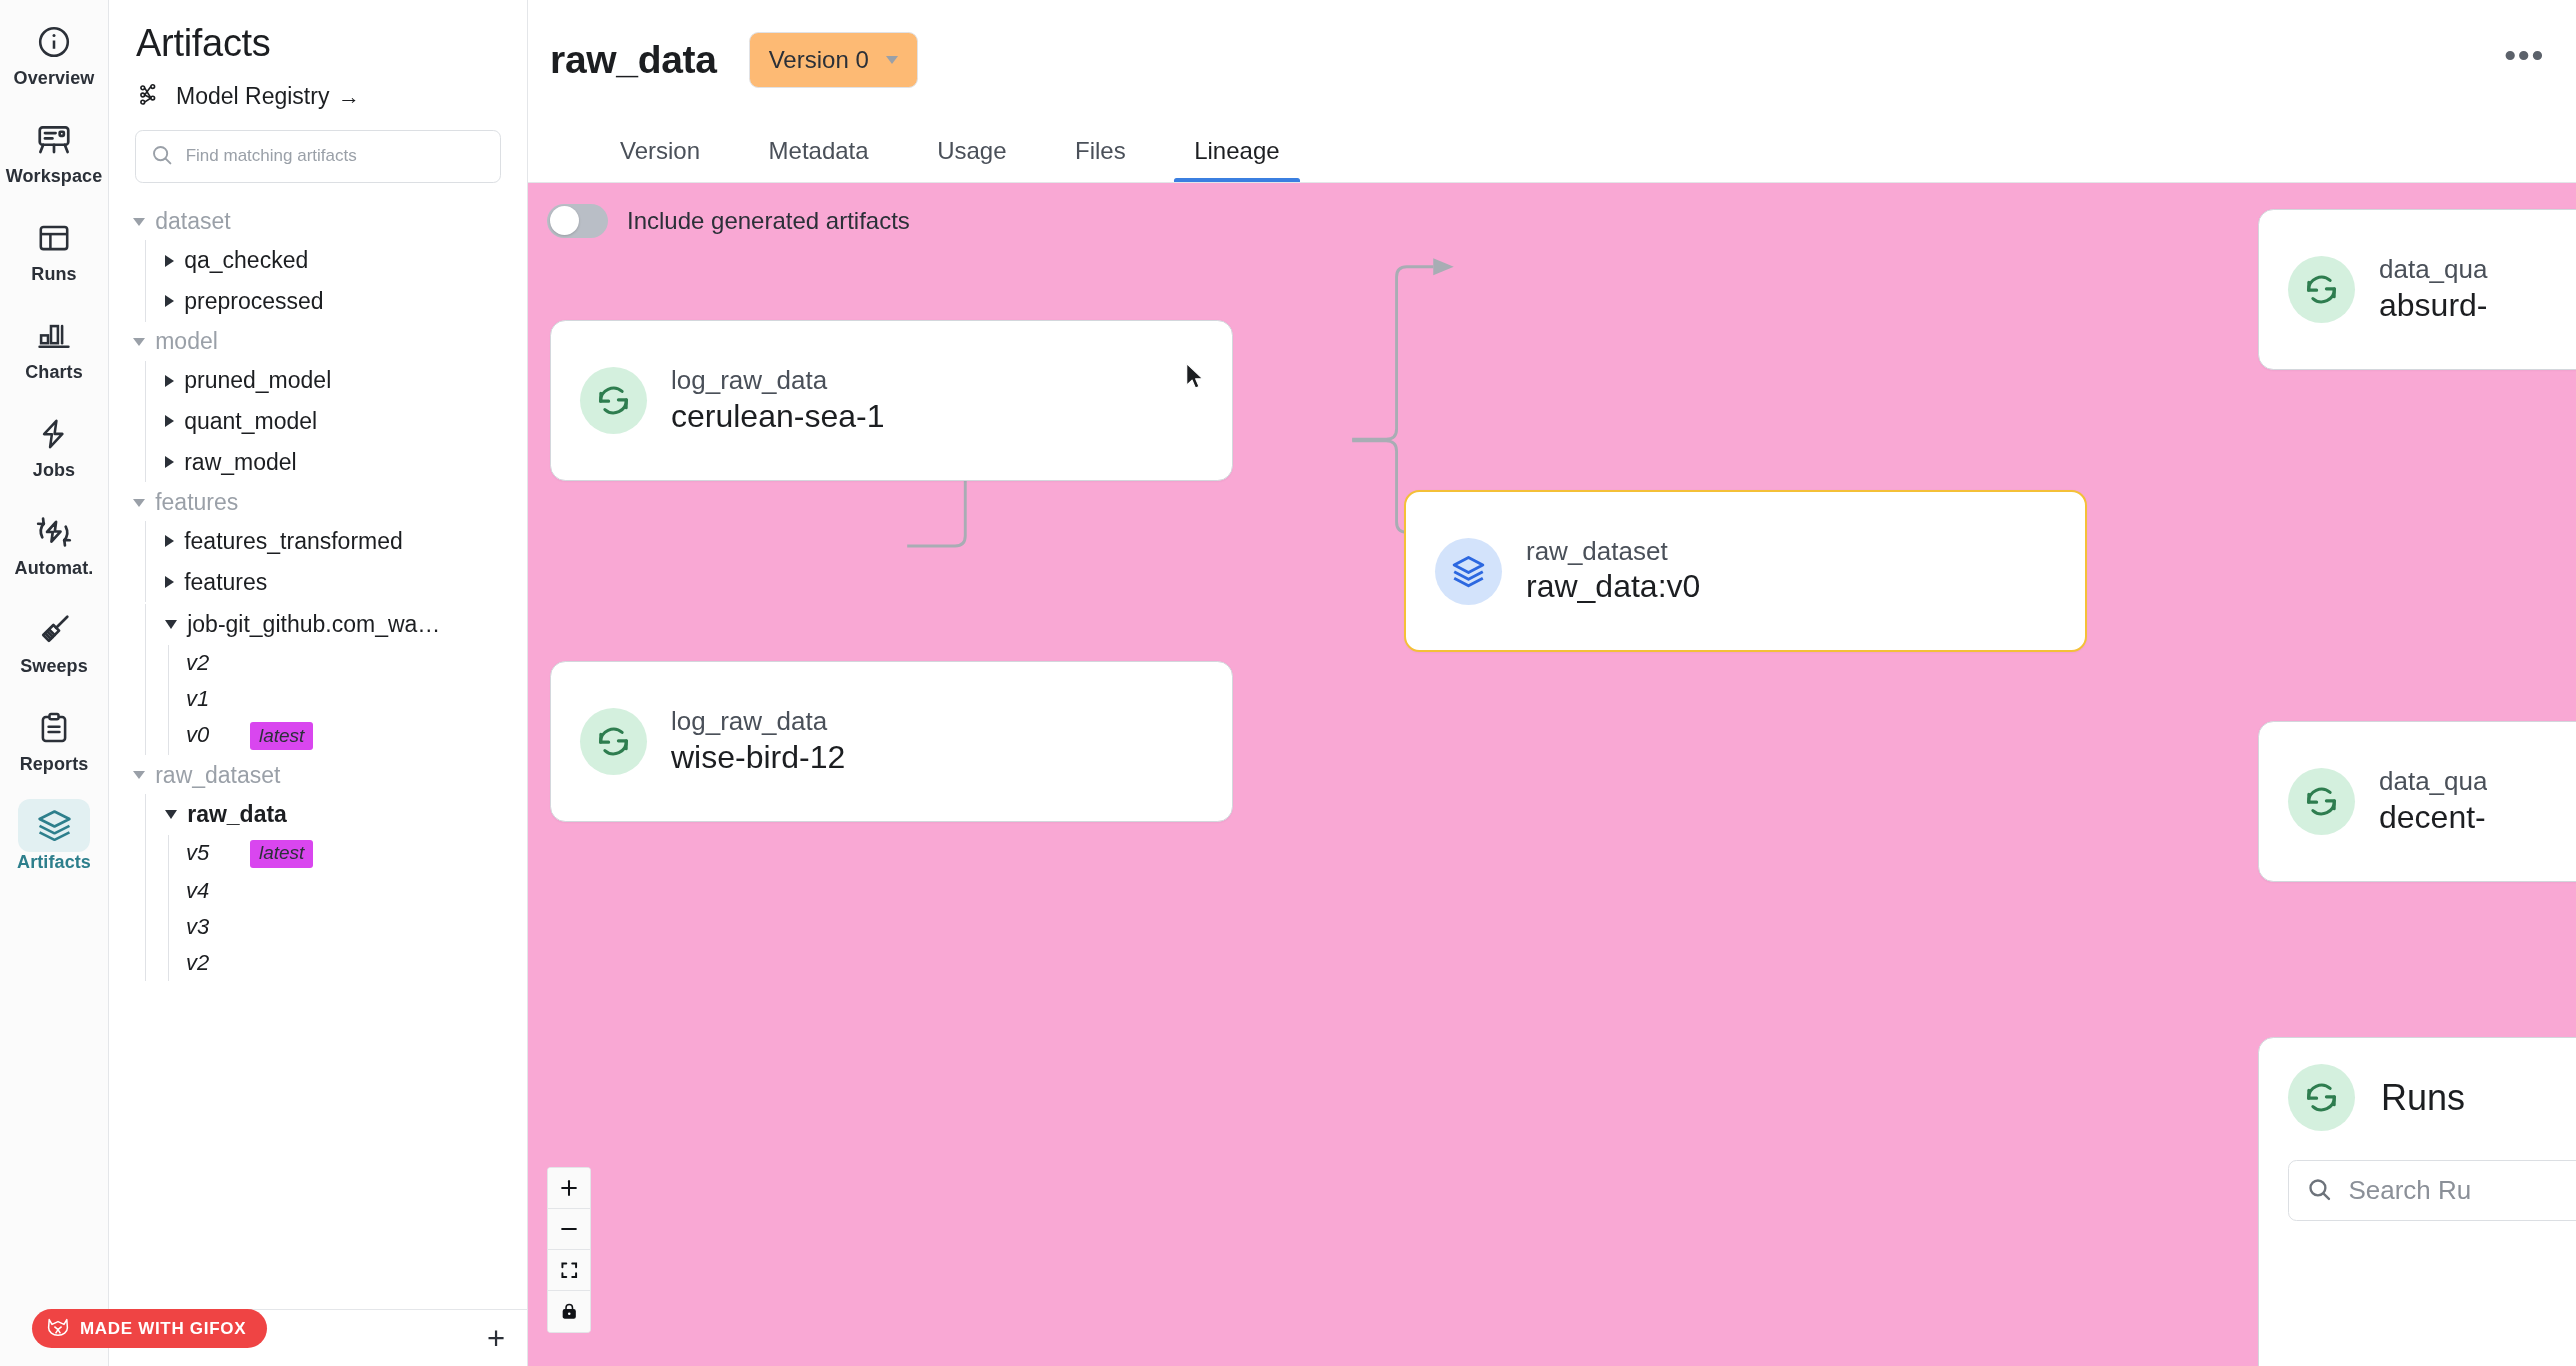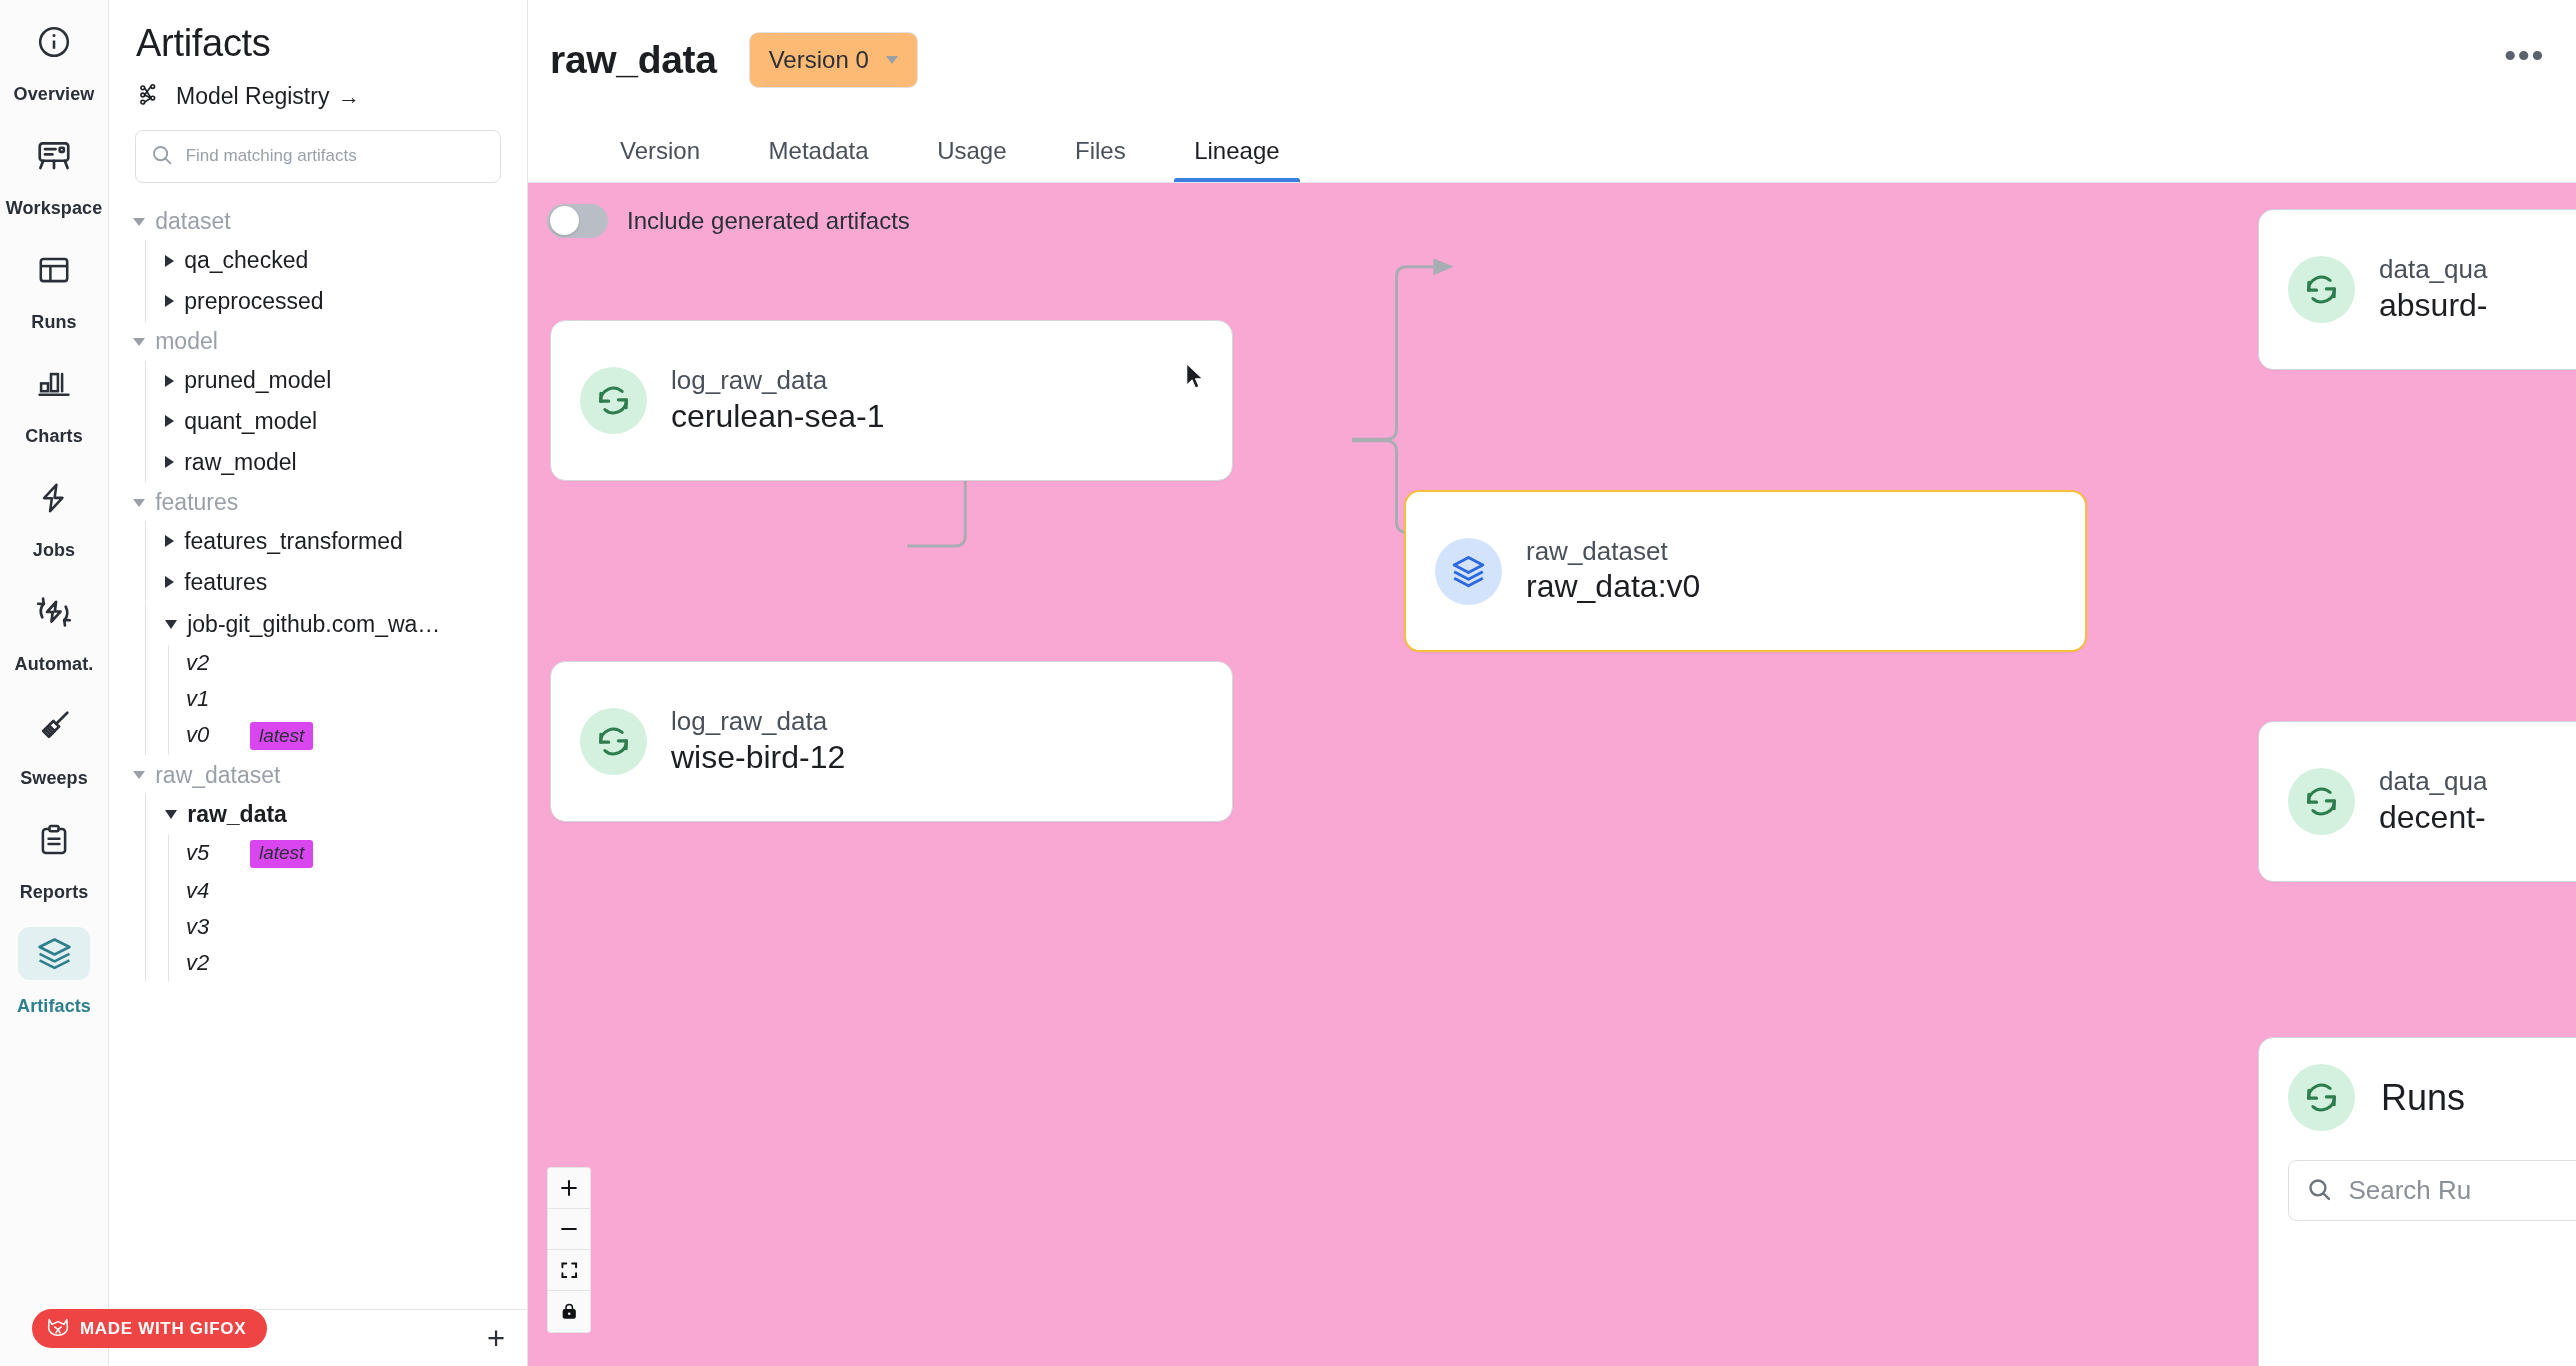--- a/index.html
+++ b/index.html
@@ -31,21 +31,21 @@
     position: relative;
   }
   .rail-iconbox {
     width: 72px; height: 53px;
     display: flex; align-items: center; justify-content: center;
     border-radius: 12px;
   }
   .rail-item.active .rail-iconbox { background: #e2f0f2; }
   .rail-label {
     font-size: 18px; font-weight: 600; color: #2b3038;
-    margin-top: 16px; letter-spacing: 0.1px;
+    margin-top: 0; letter-spacing: 0.1px;
     white-space: nowrap;
   }
   .rail-item.active .rail-label { color: #2d7f8c; }
   .rail-icon { display:block; }
 
   
   .panel {
     width: 419px; flex: 0 0 419px;
     height: 1367px;
     background: #ffffff;

